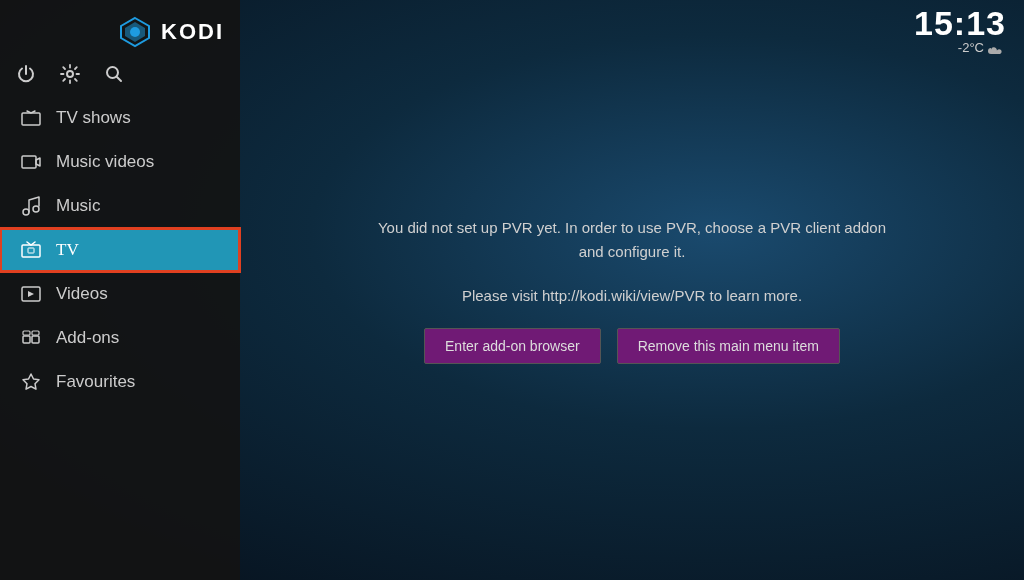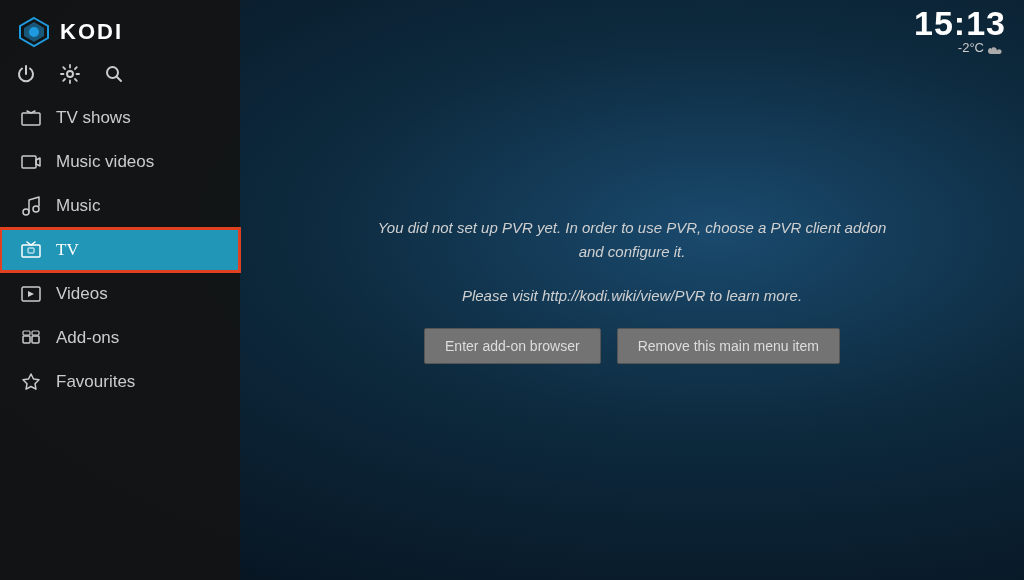--- a/index.html
+++ b/index.html
@@ -42,20 +42,21 @@
       display: flex;
       flex-direction: column;
     }
 
     
     .sidebar-header {
       display: flex;
       align-items: center;
       padding: 14px 16px 10px 16px;
       gap: 8px;
+      justify-content: flex-end;
     }
 
     .kodi-logo {
       width: 36px;
       height: 36px;
       display: flex;
       align-items: center;
       justify-content: center;
     }
 
@@ -166,31 +167,30 @@
       text-align: center;
       max-width: 560px;
       padding: 20px;
     }
 
     .pvr-message-text {
       color: #d0d0d0;
       font-size: 15px;
       line-height: 1.6;
       margin-bottom: 20px;
-      font-style: italic;
     }
 
     .pvr-buttons {
       display: flex;
       gap: 16px;
       justify-content: center;
     }
 
     .pvr-btn {
-      background: #737373;
+      background: #701a75;
       border: 1px solid #555;
       color: #dddddd;
       padding: 9px 20px;
       font-size: 14px;
       cursor: pointer;
       border-radius: 2px;
       min-width: 160px;
     }
 
     

